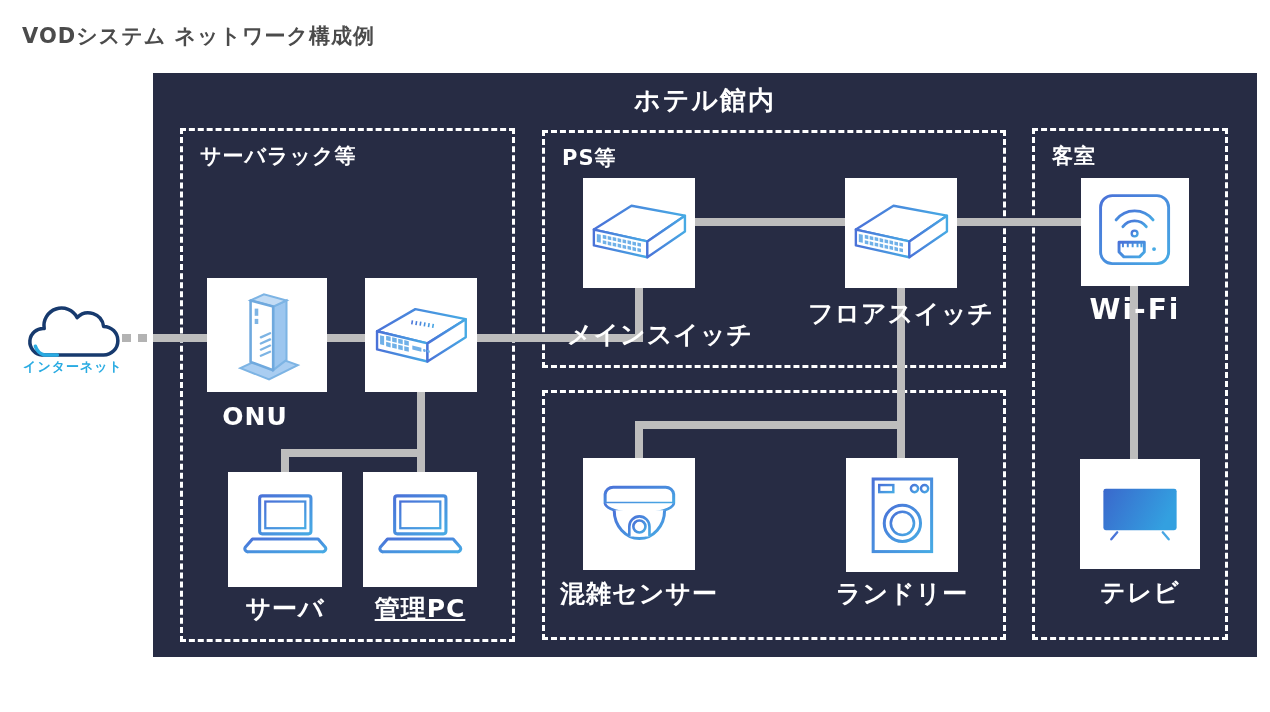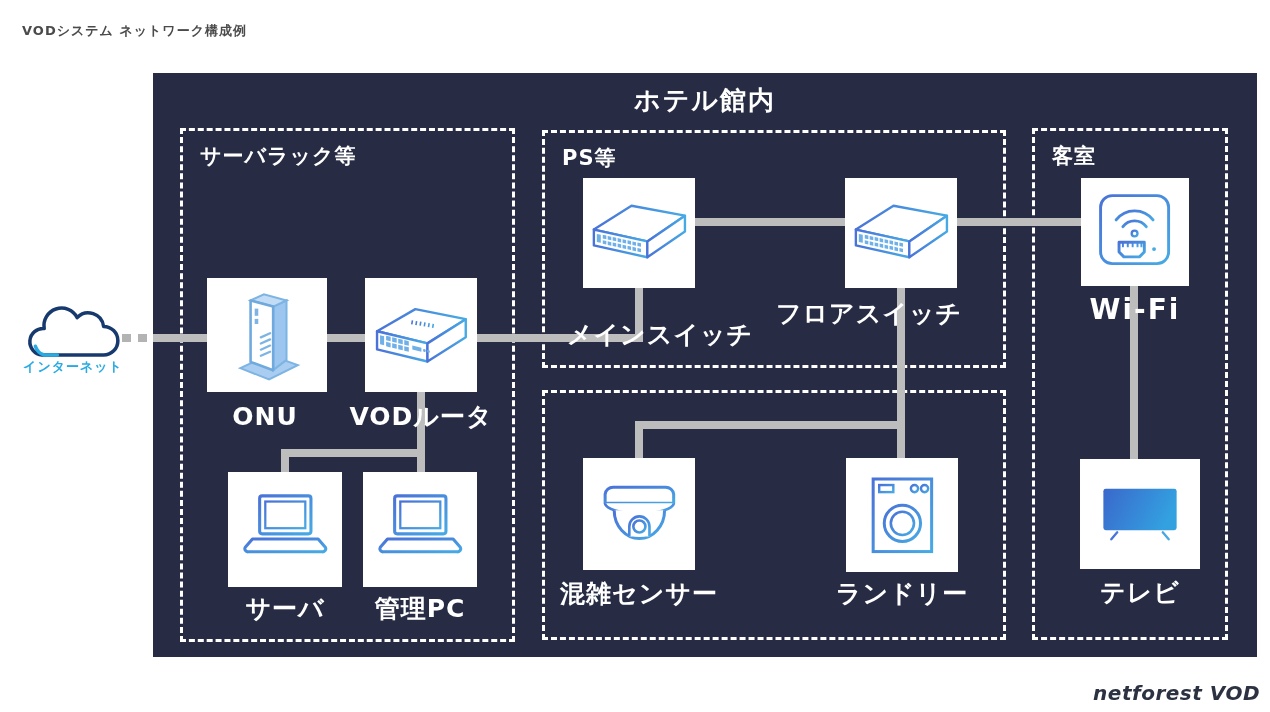--- a/index.html
+++ b/index.html
@@ -1,20 +1,20 @@
 <!DOCTYPE html>
 <html><head>
 <meta charset="utf-8">
 <style>
   * { margin:0; padding:0; box-sizing:border-box; }
   html,body { background:#ffffff; }
   body { font-family:"DejaVu Sans","Liberation Sans",sans-serif; }
   .canvas { position:relative; width:1270px; height:712px; background:#fff; overflow:hidden; }
 
-  .page-title { position:absolute; left:22px; top:22px; font-size:13px; font-weight:700;
+  .page-title { position:absolute; left:22px; top:22px; font-size:21px; font-weight:700;
                 color:#4b4b4b; letter-spacing:1px; }
 
   .hotel-area { position:absolute; left:153px; top:73px; width:1104px; height:584px;
                 background:#272c44; }
   .hotel-title { position:absolute; left:153px; top:83px; width:1104px; text-align:center;
                  color:#fff; font-size:26px; font-weight:700; letter-spacing:2px; }
 
   .group { position:absolute; border:3px dashed #ffffff; }
   .group-label { color:#fff; font-size:21px; font-weight:700; padding:11px 0 0 17px;
                  letter-spacing:1px; }
@@ -284,26 +284,24 @@
         <stop offset="0" stop-color="#4a72d8"></stop>
             <stop offset="1" stop-color="#47aae4"></stop>
       </linearGradient>
         </defs>
       <rect x="13" y="24" width="74" height="42" rx="2.5" fill="url(#gr9)"></rect>
       <path d="M16,68.5 h68" stroke="url(#gr10)" stroke-width="2"></path>
       <path d="M27,68 l-6,7 M73,68 l6,7" stroke="url(#gr10)" stroke-width="2.4" stroke-linecap="round"></path>
     </svg>
   </div>
 
-  <div class="node-label" style="left:265px;top:402px;">ONU</div>
-  <div class="node-label" style="left:421px;top:400px;">VODルータ</div>
+  <div class="node-label" style="left:255px;top:402px;">ONU</div>
   <div class="node-label" style="left:660px;top:297px;margin-top:21px;">メインスイッチ</div>
-  <div class="node-label" style="left:869px;top:297px;">フロアスイッチ</div>
+  <div class="node-label" style="left:901px;top:297px;">フロアスイッチ</div>
   <div class="node-label label-lg" style="left:1135px;top:293px;">Wi-Fi</div>
   <div class="node-label" style="left:285px;top:592px;">サーバ</div>
-  <div class="node-label" style="left:420px;top:592px;">管理PC</div>
+  <div class="node-label" style="left:420px;top:592px;text-decoration:underline;">管理PC</div>
   <div class="node-label" style="left:639px;top:577px;">混雑センサー</div>
   <div class="node-label" style="left:902px;top:577px;text-align:right;">ランドリー</div>
   <div class="node-label" style="left:1140px;top:576px;">テレビ</div>
 
-  <div class="footer-logo">netforest VOD</div>
 
 </div>
 
 </body></html>

